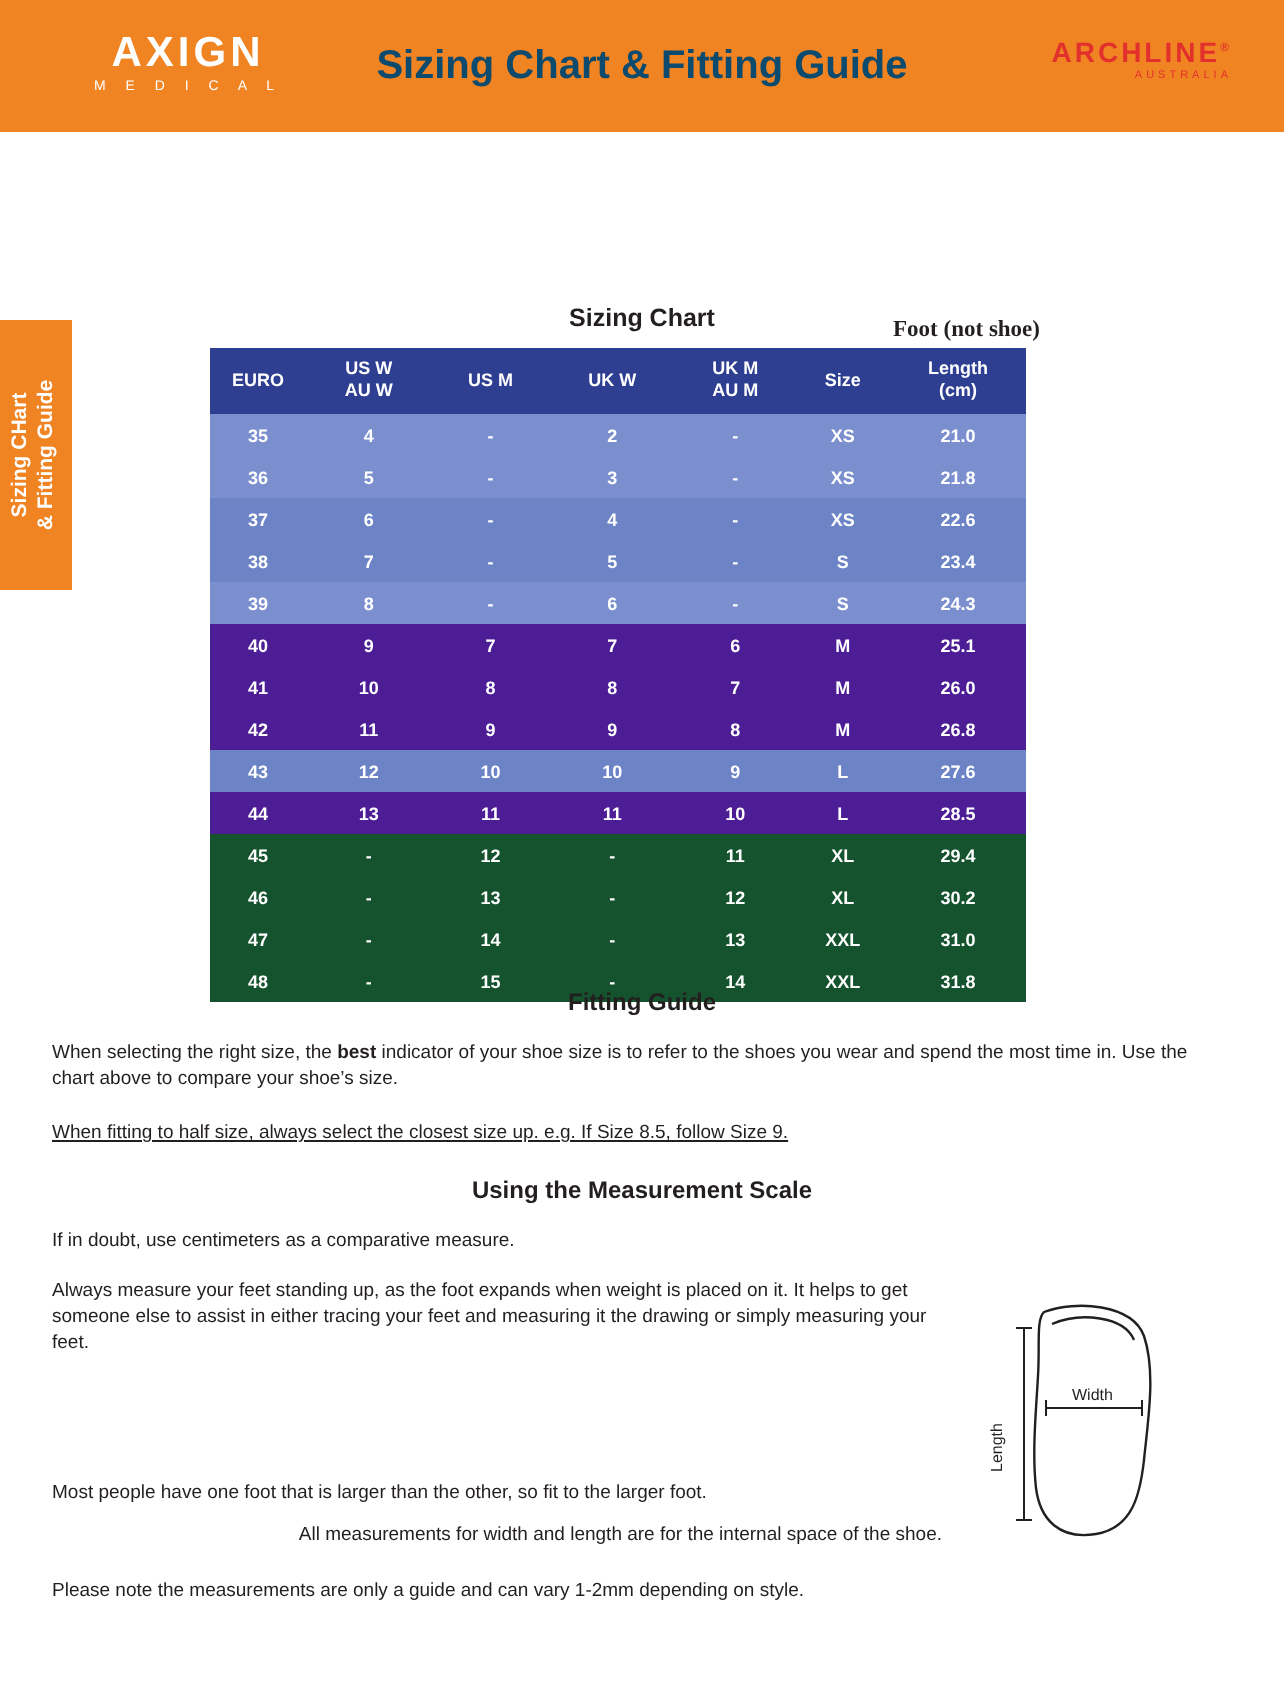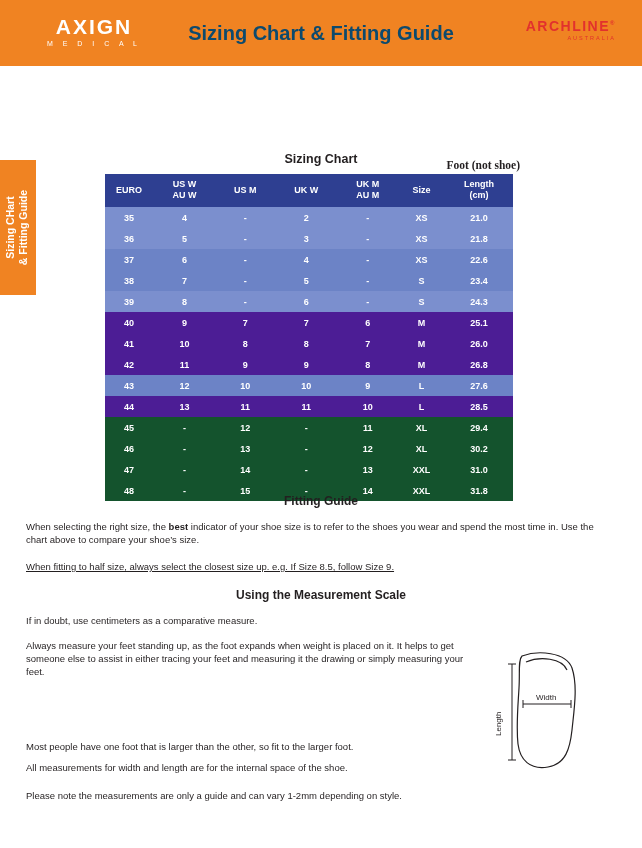--- a/index.html
+++ b/index.html
@@ -351,21 +351,21 @@
 <div class="sec-head" style="top:494px;">Fitting Guide</div>
 <div class="para" style="left:26px; top:520px; width:568px;">
   <span>When selecting the right size, the </span><b>best</b><span> indicator of your shoe size is to refer to the shoes you wear and spend the most time in. Use the chart above to compare your shoe’s size.</span>
 </div>
 <div class="para" style="left:26px; top:560px; width:568px;text-decoration:underline;">When fitting to half size, always select the closest size up. e.g. If Size 8.5, follow Size 9.</div>
 
 <div class="sec-head" style="top:588px;">Using the Measurement Scale</div>
 <div class="para" style="left:26px; top:614px; width:460px;">If in doubt, use centimeters as a comparative measure.</div>
 <div class="para" style="left:26px; top:639px; width:445px;">Always measure your feet standing up, as the foot expands when weight is placed on it. It helps to get someone else to assist in either tracing your feet and measuring it the drawing or simply measuring your feet.</div>
 <div class="para" style="left:26px; top:696px; width:445px;margin-top:44px;">Most people have one foot that is larger than the other, so fit to the larger foot.</div>
-<div class="para" style="left:26px; top:761px; width:445px;">All measurements for width and length are for the internal space of the shoe.</div>
+<div class="para" style="left:26px; top:761px; width:445px;text-align:right;">All measurements for width and length are for the internal space of the shoe.</div>
 <div class="para" style="left:26px; top:789px; width:445px;">Please note the measurements are only a guide and can vary 1-2mm depending on style.</div>
 
 <div class="foot-diagram">
   <svg width="110" height="125" viewBox="0 0 110 125">
     <path d="M30 8 C46 2, 74 4, 80 20 C86 38, 82 62, 80 82 C78 100, 74 116, 56 119 C38 122, 28 112, 26 96 C24 78, 26 58, 27 40 C28 24, 26 12, 30 8 Z" fill="none" stroke="#231f20" stroke-width="1.2"></path>
     <path d="M34 14 C48 8, 70 10, 75 22" fill="none" stroke="#231f20" stroke-width="1.2"></path>
     <line x1="20" y1="16" x2="20" y2="112" stroke="#231f20" stroke-width="1"></line>
     <line x1="16" y1="16" x2="24" y2="16" stroke="#231f20" stroke-width="1"></line>
     <line x1="16" y1="112" x2="24" y2="112" stroke="#231f20" stroke-width="1"></line>
     <line x1="31" y1="56" x2="79" y2="56" stroke="#231f20" stroke-width="1"></line>

